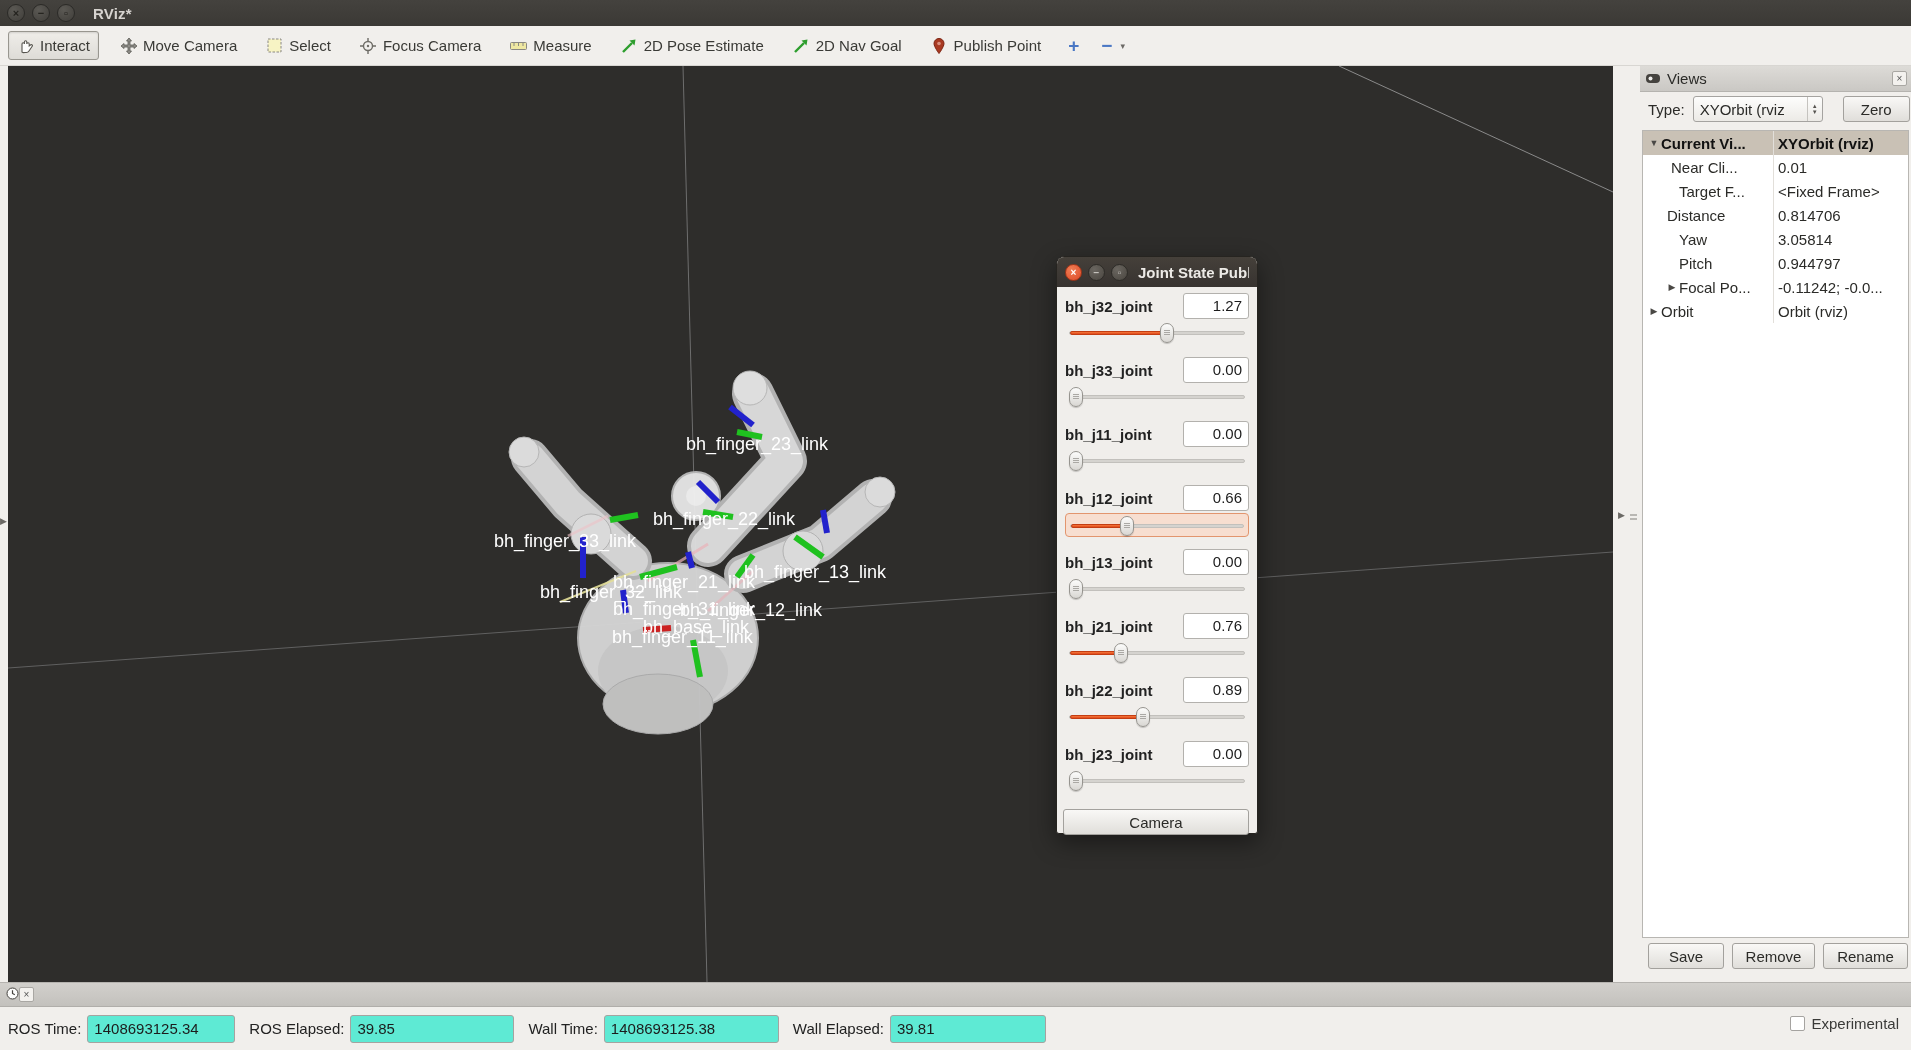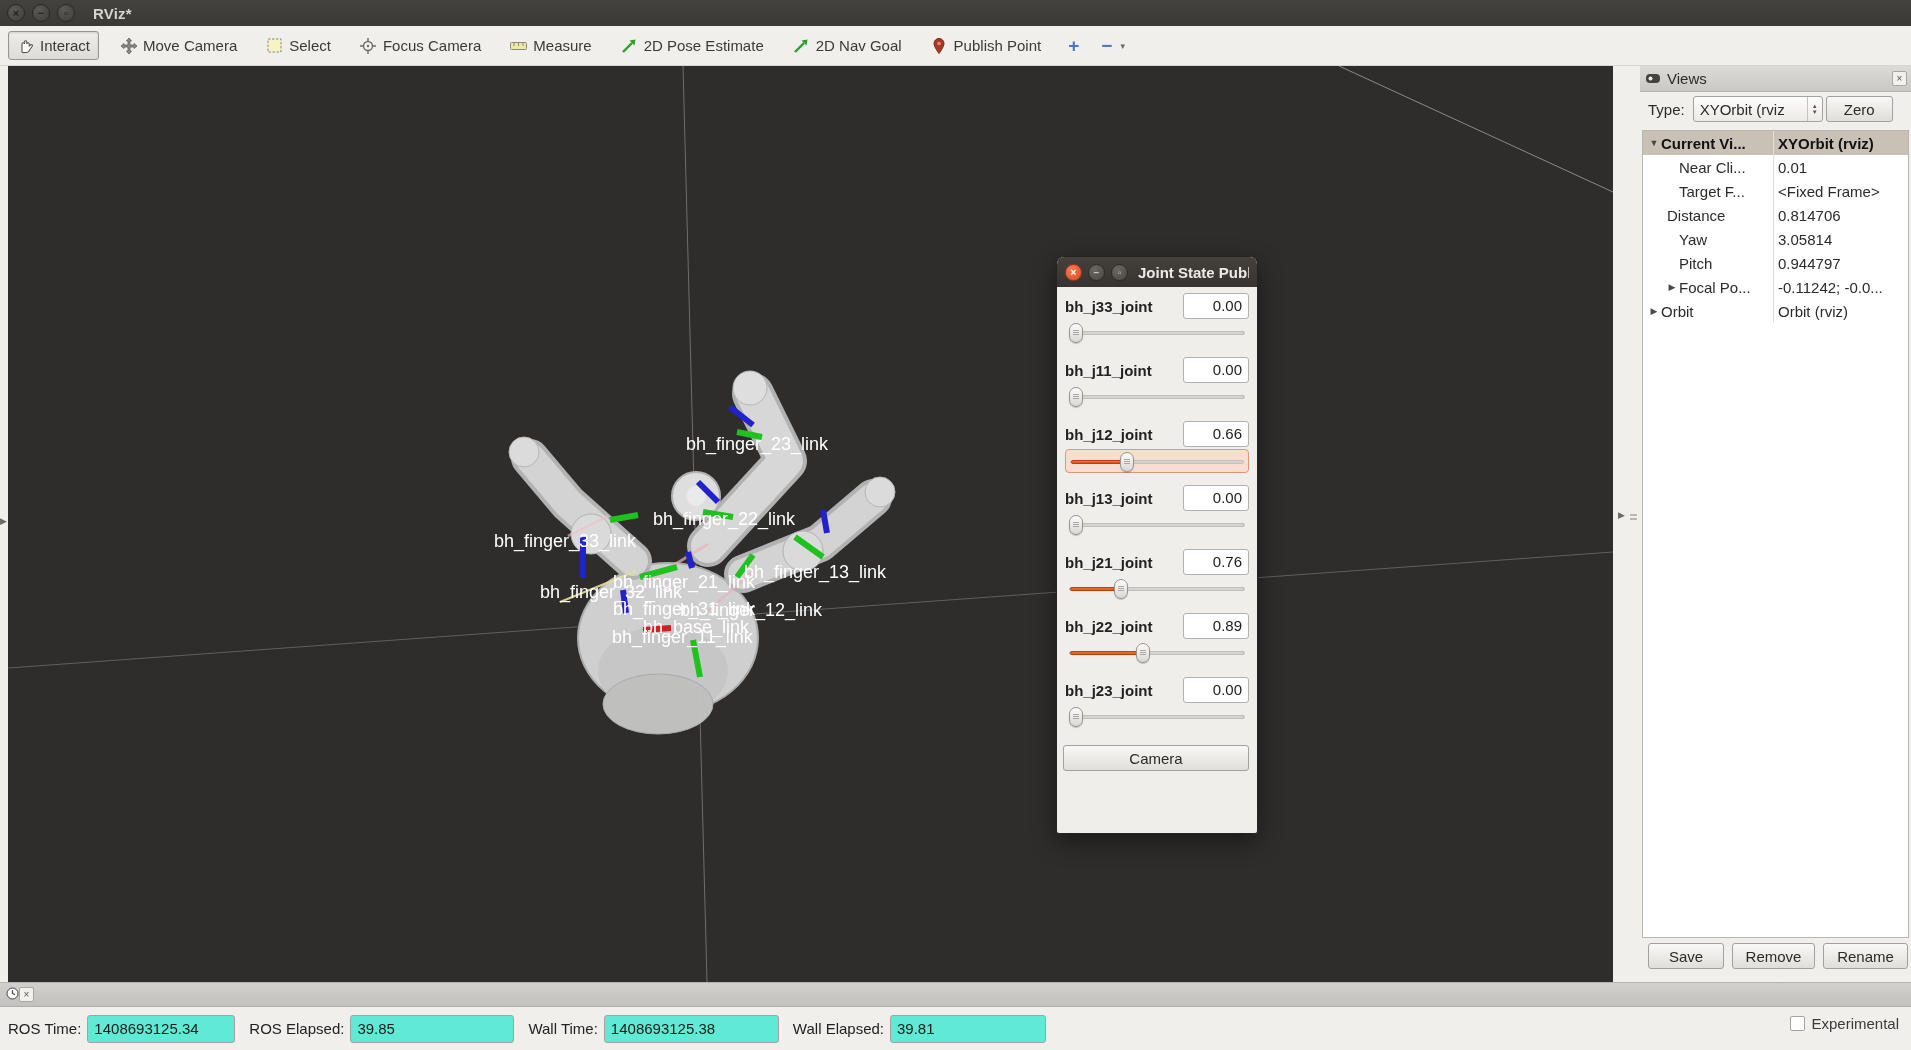--- a/index.html
+++ b/index.html
@@ -40,21 +40,21 @@
   .panel-header { height:26px; background:linear-gradient(#dddbd7,#cac8c4); border-bottom:1px solid #b5b3af;
     display:flex; align-items:center; padding:0 4px 0 6px; font-size:15px; color:#2b2b28; }
   .panel-header .ph-title { margin-left:6px; flex:1; }
   .close-box { width:15px; height:15px; border:1px solid #a9a7a3; border-radius:2px; background:#f3f1ee;
     font-size:10px; line-height:13px; text-align:center; color:#555; }
   #type-row { display:flex; align-items:center; height:34px; padding-left:8px; }
   #type-combo { margin-left:8px; width:130px; height:26px; border:1px solid #a5a3a0; border-radius:3px;
     background:linear-gradient(#fdfdfc,#eceae6); display:flex; align-items:center; overflow:hidden; }
   #type-combo .combo-text { flex:1; padding-left:6px; white-space:nowrap; overflow:hidden; }
   #type-combo .spin { width:15px; height:100%; border-left:1px solid #c5c3bf; display:flex; flex-direction:column; align-items:center; justify-content:center; font-size:6px; color:#55534f; line-height:6px; }
-  #zero-btn { margin-left:3px; width:67px; }
+  #zero-btn { margin-left:20px; width:67px; }
   .btn { height:26px; border:1px solid #a3a19d; border-radius:3px; background:linear-gradient(#f9f8f6,#e0deda);
     display:inline-flex; align-items:center; justify-content:center; color:#2b2b28; }
   #views-tree { position:absolute; left:2px; top:64px; width:267px; height:808px; background:#ffffff; border:1px solid #b8b6b2; overflow:hidden; }
   .trow { display:flex; height:24px; align-items:center; white-space:nowrap; }
   .trow .tlab { overflow:hidden; width:130px; display:flex; align-items:center; }
   .trow .tval { border-left:1px solid #e2dfda; padding-left:4px; flex:1; overflow:hidden; height:100%; display:flex; align-items:center; }
   .trow.selected { background:#c9c1b5; }
   .trow.bold { font-weight:bold; color:#111; }
   .expander { width:14px; font-size:9px; color:#4a4845; text-align:center; flex:0 0 14px; }
   #views-buttons { position:absolute; top:877px; left:0; width:271px; }
@@ -289,21 +289,21 @@
       </div>
       <div id="views-tree">
           <div class="trow selected bold">
             <div class="tlab" style="padding-left: 4px;">
               <div class="expander">▼</div>
               <div style="overflow: hidden; white-space: nowrap;">Current Vi...</div>
             </div>
             <div class="tval">XYOrbit (rviz)</div>
           </div>
           <div class="trow">
-            <div class="tlab" style="padding-left: 22px;">
+            <div class="tlab" style="padding-left: 14px;">
               <div class="expander"></div>
               <div style="overflow: hidden; white-space: nowrap;">Near Cli...</div>
             </div>
             <div class="tval">0.01</div>
           </div>
           <div class="trow">
             <div class="tlab" style="padding-left: 22px;">
               <div class="expander"></div>
               <div style="overflow: hidden; white-space: nowrap;">Target F...</div>
             </div>
@@ -354,20 +354,32 @@
   </div>
 
   <div id="joint-dialog">
     <div id="jd-titlebar">
       <div class="jd-btn jd-close">×</div>
       <div class="jd-btn jd-gray">−</div>
       <div class="jd-btn jd-gray">▫</div>
       <div id="jd-title">Joint State Publisher</div>
     </div>
     <div id="joint-rows">
+        <div class="jrow">
+          <div class="jline1">
+            <div class="jname">bh_j32_joint</div>
+            <div class="jval">1.27</div>
+          </div>
+          <div class="jslider">
+            <div class="jtrack">
+              <div class="jfill" style="width: 98px;"></div>
+            </div>
+            <div class="jknob" style="left: 95px;"></div>
+          </div>
+        </div>
         <div class="jrow">
           <div class="jline1">
             <div class="jname">bh_j33_joint</div>
             <div class="jval">0.00</div>
           </div>
           <div class="jslider">
             <div class="jtrack">
               <div class="jfill" style="width: 7px;"></div>
             </div>
             <div class="jknob" style="left: 4px;"></div>

